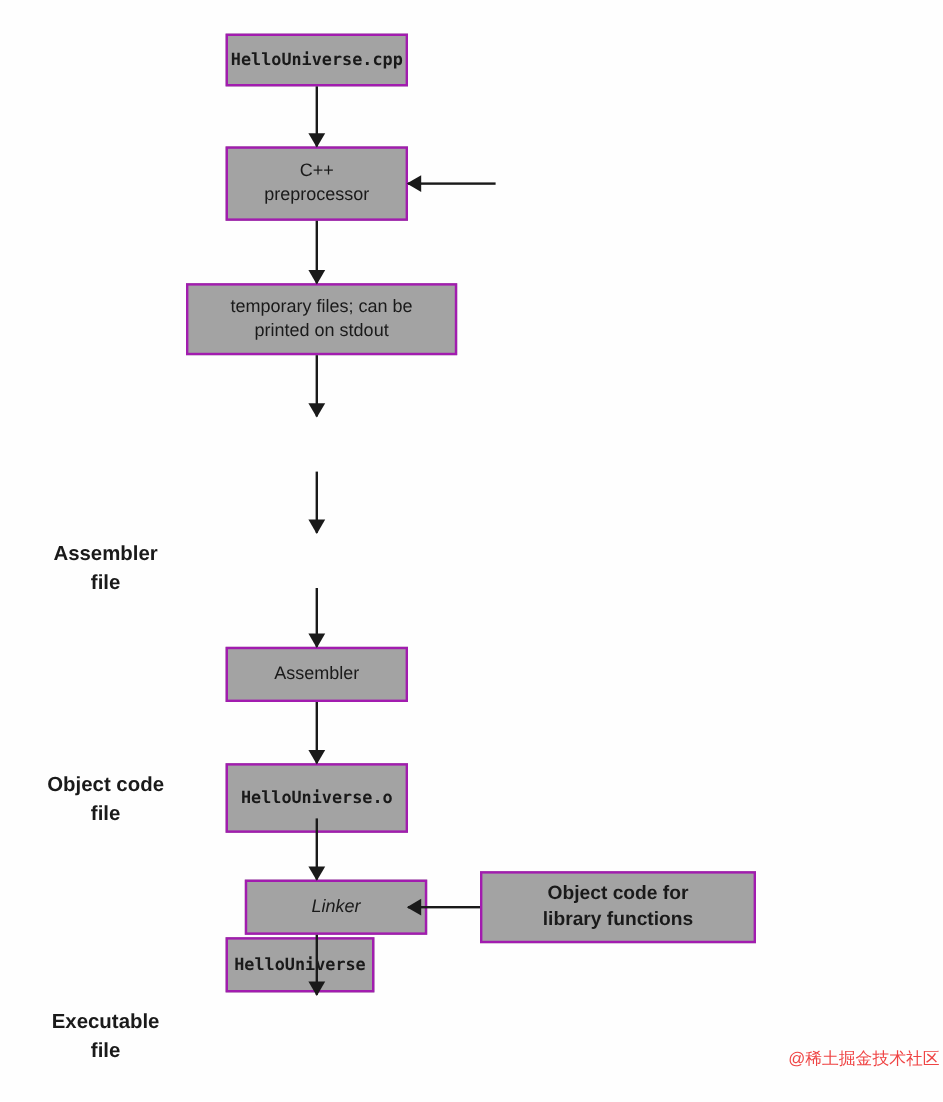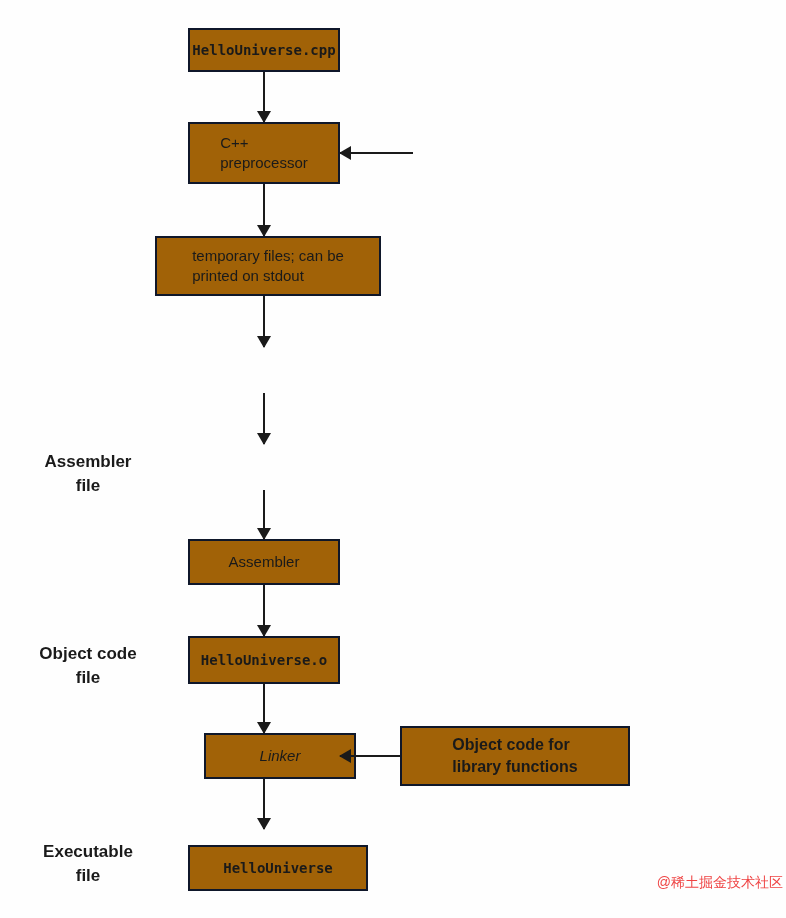--- a/index.html
+++ b/index.html
@@ -12,25 +12,26 @@
     width: 786px;
     height: 918px;
     background: #fefefe;
     font-family: "Liberation Sans", sans-serif;
     color: #1a1a1a;
     overflow: hidden;
   }
   .box {
     position: absolute;
     box-sizing: border-box;
-    border: 2px solid #0f172a;
-    background: #a16207;
+    border: 2px solid #a21caf;
+    background: #a3a3a3;
     display: flex;
     align-items: center;
     justify-content: center;
+    text-align: center;
     white-space: pre-line;
     font-size: 15px;
     line-height: 1.35;
   }
   .mono {
     font-family: "DejaVu Sans Mono", "Liberation Mono", monospace;
     font-weight: bold;
     font-size: 14px;
   }
   .bold-box {
@@ -104,28 +105,28 @@
 preprocessor</div>
 
 
   <div class="box" style="left:155px; top:236px; width:226px; height:60px;">temporary files; can be
 printed on stdout</div>
 
 
 
   <div class="box" style="left:188px; top:539px; width:152px; height:46px;">Assembler</div>
 
-  <div class="box mono" style="left:188px; top:636px; width:152px; height:48px;">HelloUniverse.o</div>
+  <div class="box mono" style="left:188px; top:636px; width:152px; height:58px;">HelloUniverse.o</div>
 
   <div class="box" style="left:204px; top:733px; width:152px; height:46px;font-style:italic;">Linker</div>
 
   <div class="box bold-box" style="left:400px; top:726px; width:230px; height:60px;">Object code for
 library functions</div>
 
-  <div class="box mono" style="left:188px; top:845px; width:180px; height:46px;">HelloUniverse</div>
+  <div class="box mono" style="left:188px; top:781px; width:124px; height:46px;">HelloUniverse</div>
 
   <div class="varrow" style="left:263px; top:72px;  height:50px;"></div>
   <div class="varrow" style="left:263px; top:184px; height:52px;"></div>
   <div class="varrow" style="left:263px; top:296px; height:51px;"></div>
   <div class="varrow" style="left:263px; top:393px; height:51px;"></div>
   <div class="varrow" style="left:263px; top:490px; height:49px;"></div>
   <div class="varrow" style="left:263px; top:585px; height:51px;"></div>
   <div class="varrow" style="left:263px; top:682px; height:51px;"></div>
   <div class="varrow" style="left:263px; top:779px; height:50px;"></div>
 

